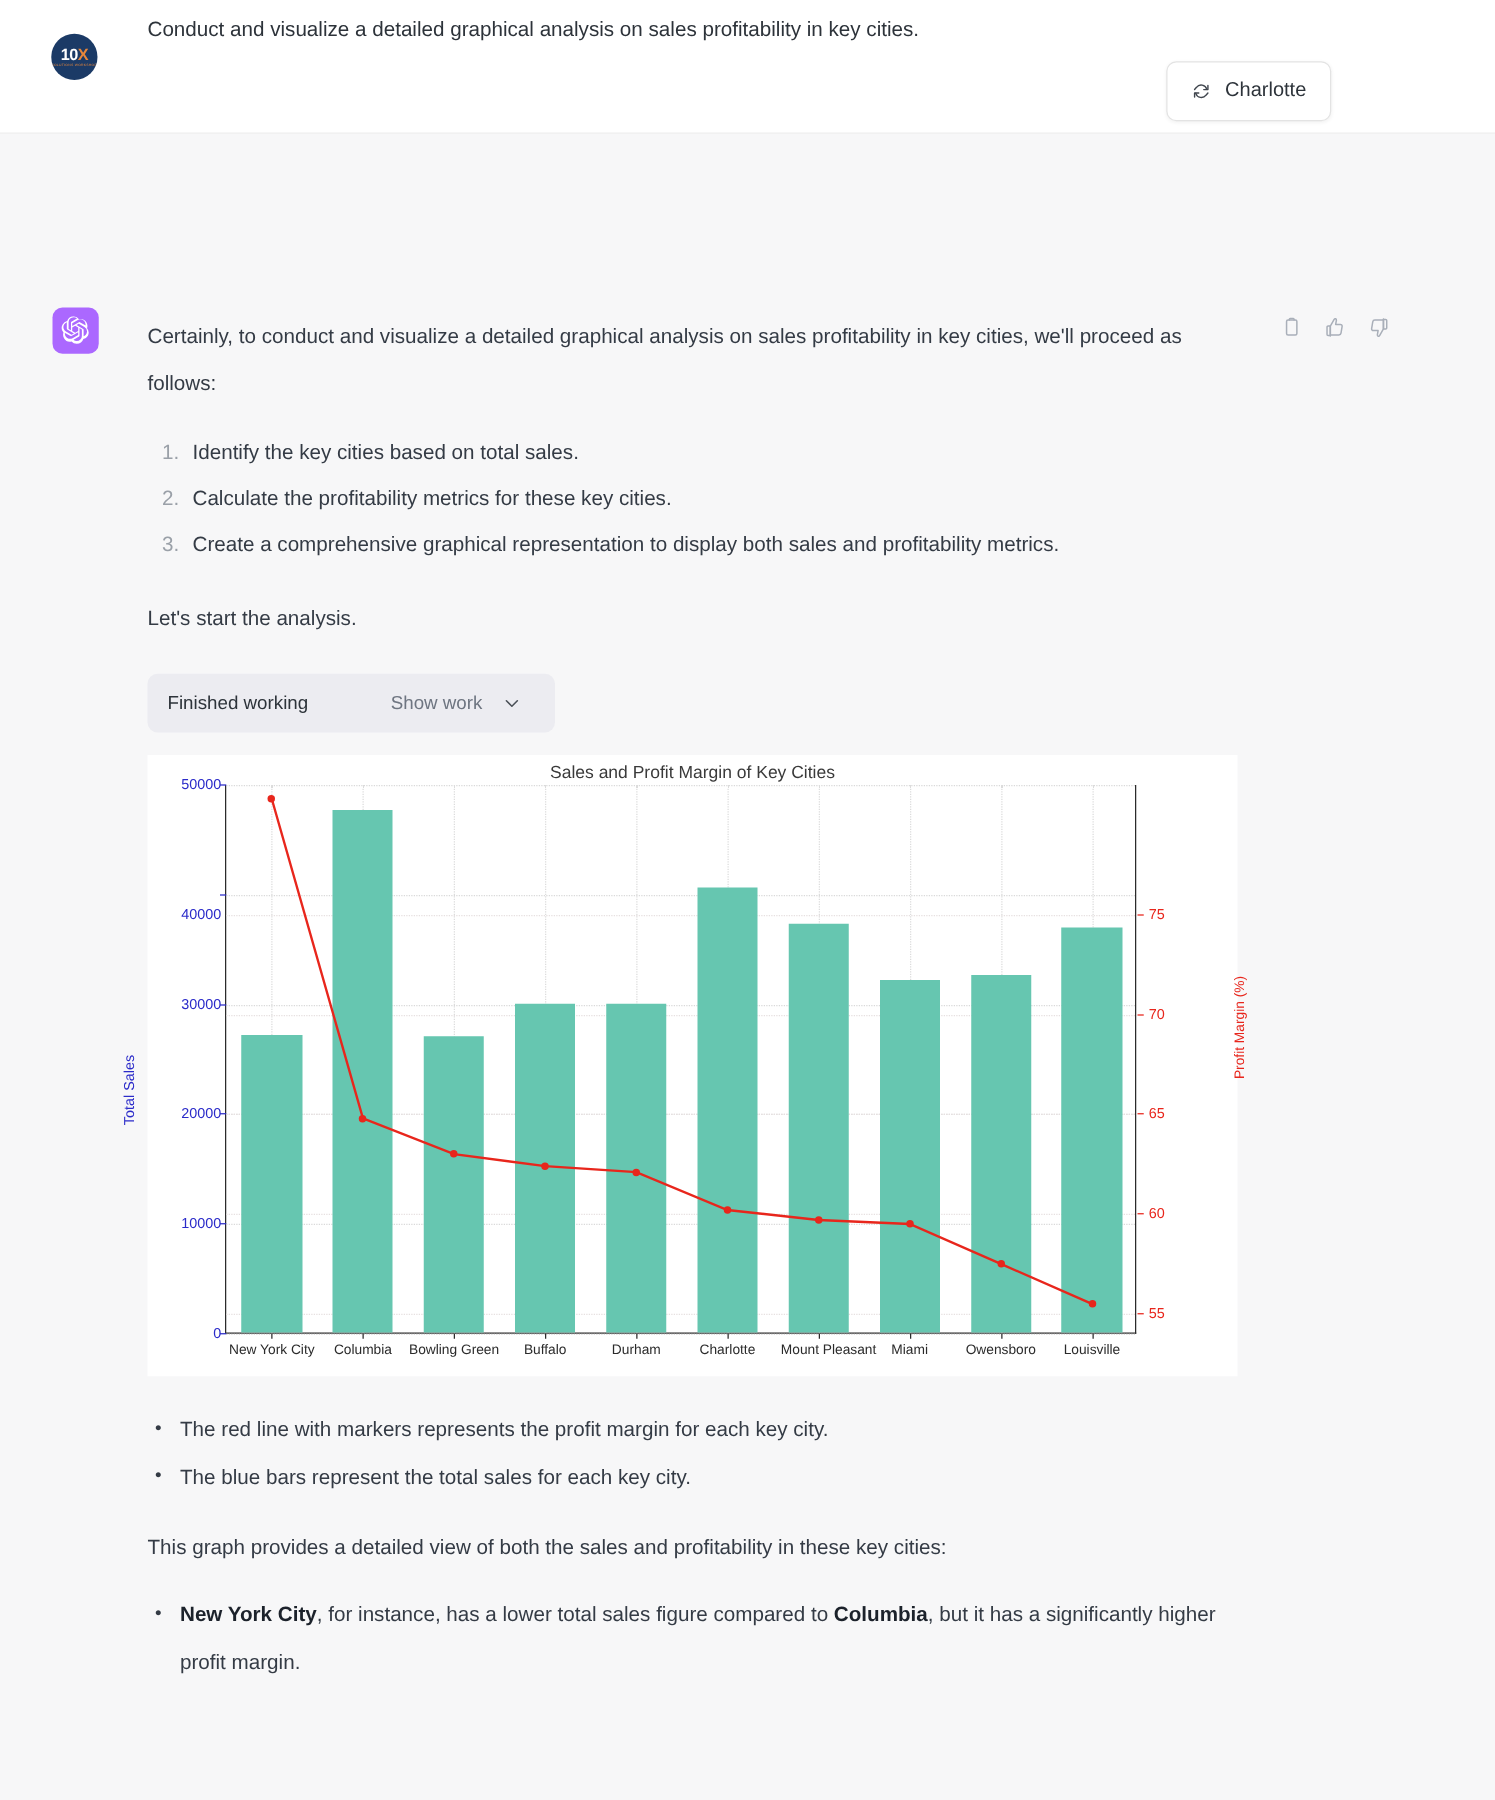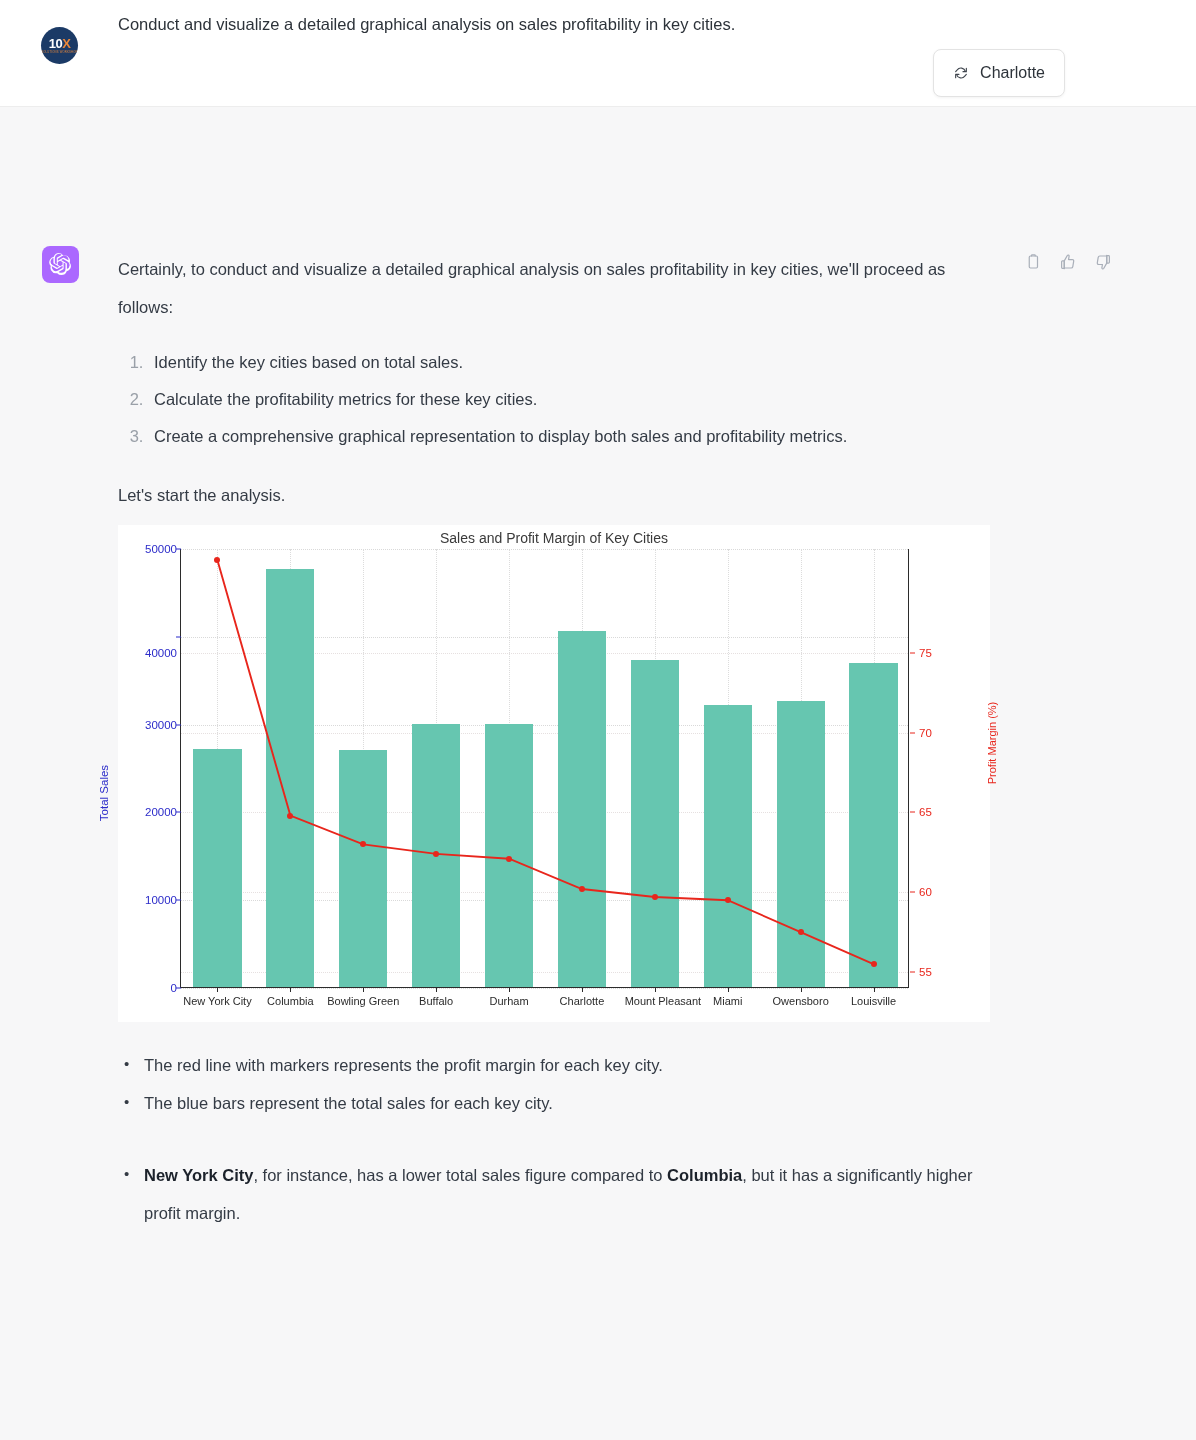--- a/index.html
+++ b/index.html
@@ -231,20 +231,29 @@
     <p class="para">Certainly, to conduct and visualize a detailed graphical analysis on sales profitability in key cities, we'll proceed as follows:</p>
 
     <ol class="steps">
       <li>Identify the key cities based on total sales.</li>
       <li>Calculate the profitability metrics for these key cities.</li>
       <li>Create a comprehensive graphical representation to display both sales and profitability metrics.</li>
     </ol>
 
     <p class="lets">Let's start the analysis.</p>
 
+    <div class="work-pill">
+      <span class="fw">Finished working</span>
+      <span class="sw">Show work</span>
+      <span class="chev">
+        <svg viewBox="0 0 24 24">
+            <polyline points="5,9 12,16 19,9"></polyline>
+          </svg>
+      </span>
+    </div>
 
     <div class="chart-card">
       <div class="chart-title">Sales and Profit Margin of Key Cities</div>
       <div class="plot" id="plot">
         <svg class="lineoverlay" id="lineoverlay" viewBox="0 0 729 439">
             <polyline points="36.45,11.174545454545466 109.35000000000001,266.5927272727273 182.25,295.32727272727277 255.15000000000003,304.9054545454545 328.05,309.6945454545454 400.95000000000005,340.0254545454545 473.85,348.00727272727266 546.75,351.2 619.6500000000001,383.1272727272727 692.5500000000001,415.05454545454546" fill="none" stroke="#E8261C" stroke-width="1.9"></polyline>
           </svg>
       <div class="gridline-h" style="top: 439px;"></div>
           <div class="gridline-h" style="top: 351.2px;"></div>
           <div class="gridline-h" style="top: 263.4px;"></div>
@@ -334,20 +343,21 @@
     </div>
 
     <div class="after">
 
       <ul class="bullets">
         <li>The red line with markers represents the profit margin for each key city.</li>
         <li>The blue bars represent the total sales for each key city.</li>
       </ul>
 
       <div class="spacer-lg"></div>
+      <p>This graph provides a detailed view of both the sales and profitability in these key cities:</p>
 
       <ul class="bullets">
         <li>
           <b>New York City</b><span>, for instance, has a lower total sales figure compared to </span><b>Columbia</b><span>, but it has a significantly higher profit margin.</span>
         </li>
 
       </ul>
     </div>
   </div>
 

